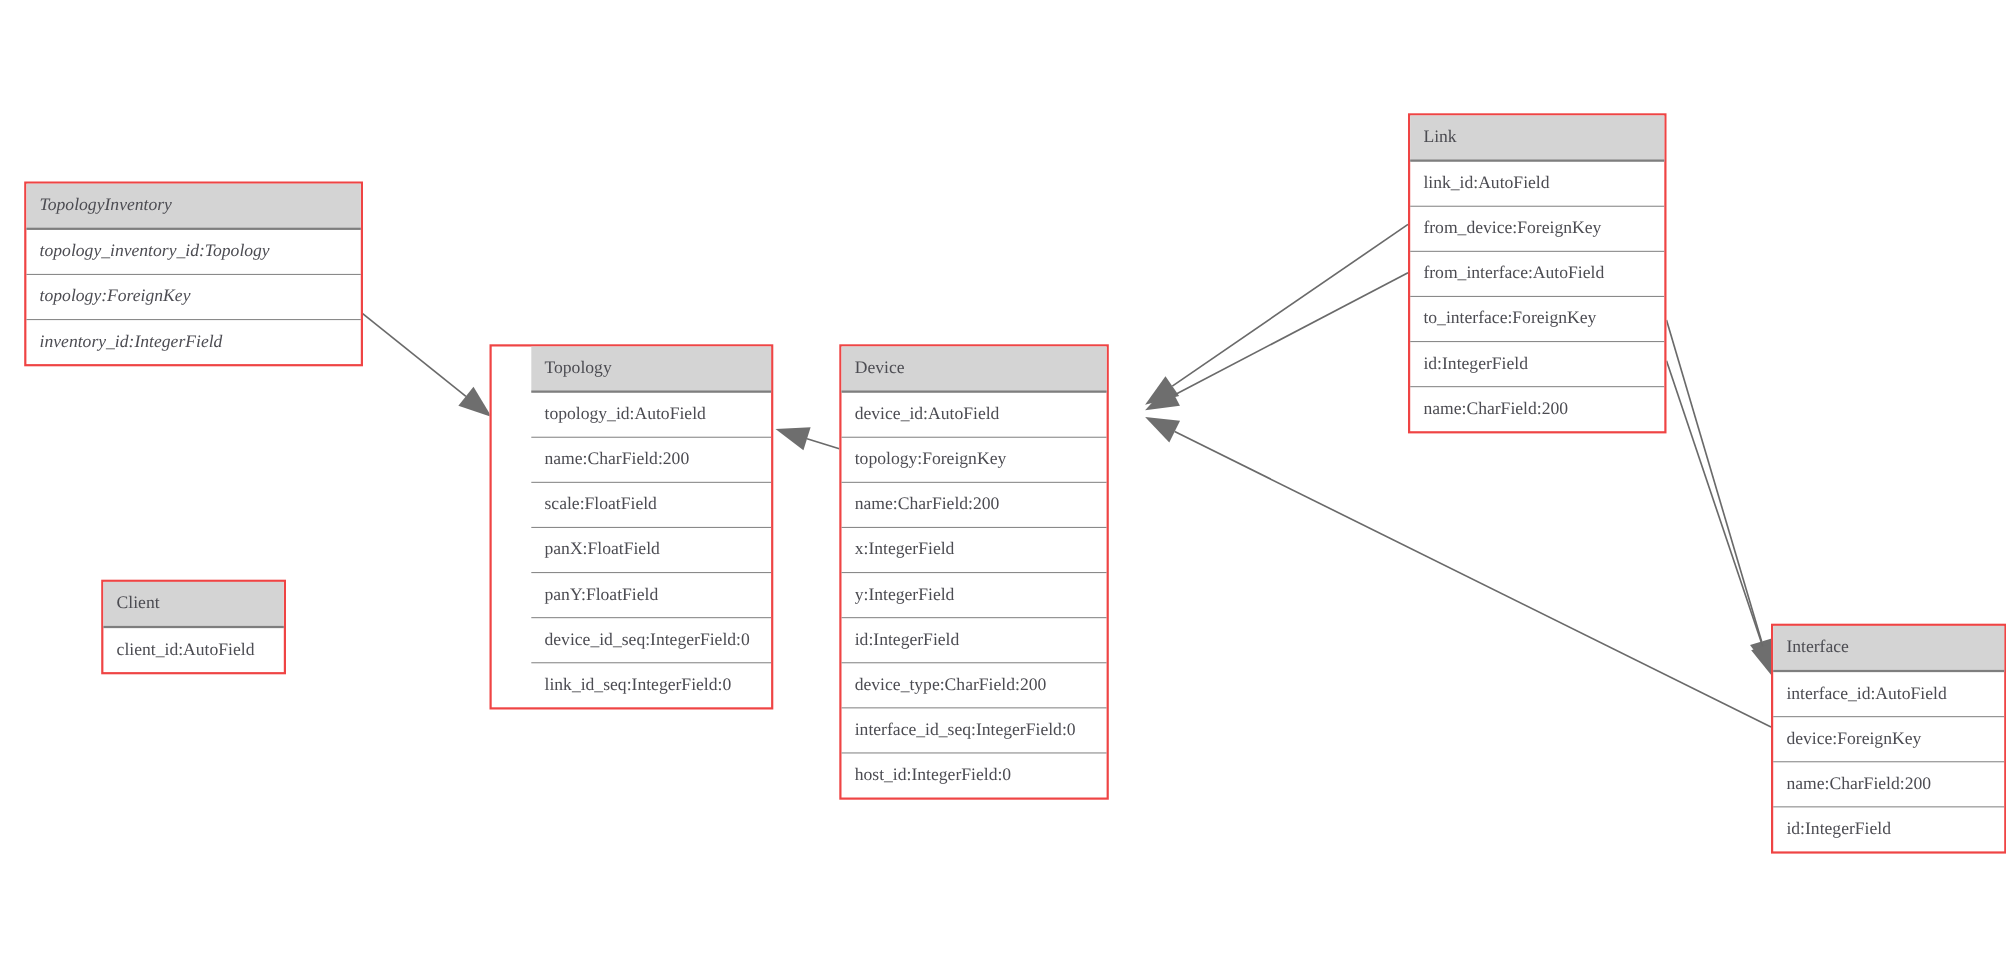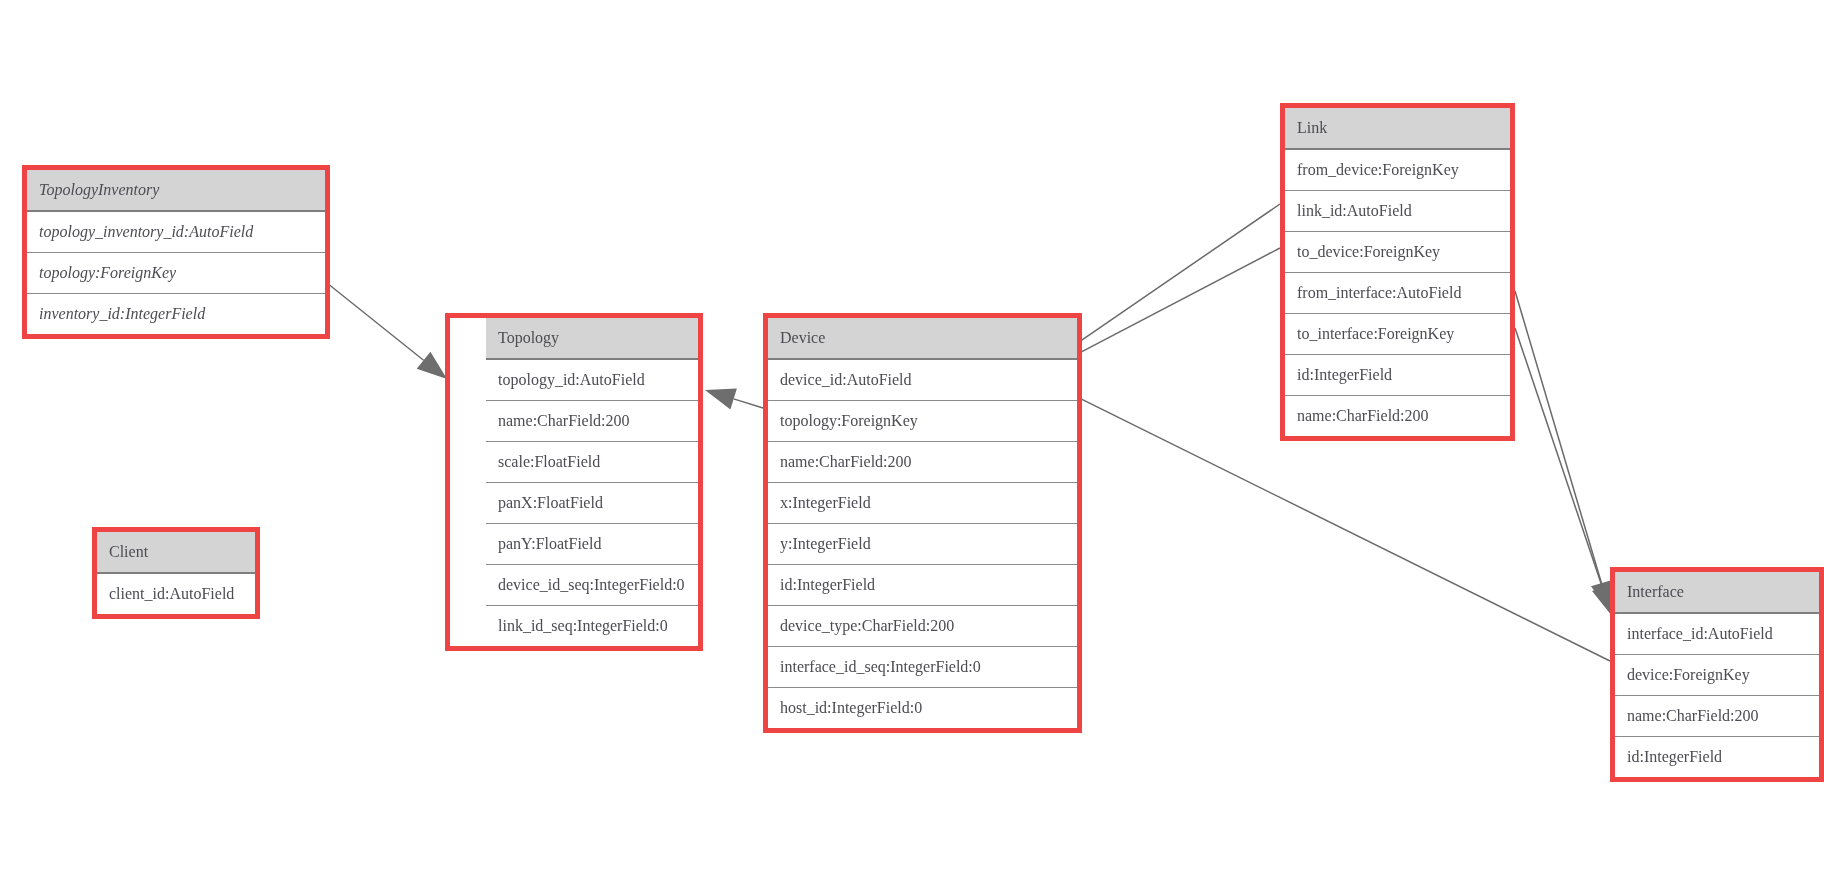--- a/index.html
+++ b/index.html
@@ -13,21 +13,21 @@
   }
   #edges {
     position: absolute;
     left: 0; top: 0;
     width: 1824px; height: 874px;
     pointer-events: none;
   }
   .entity {
     position: absolute;
     box-sizing: border-box;
-    border: 5px solid #ef4444;
+    border: 2px solid #ef4444;
     background: #ffffff;
     color: #4c4c52;
     font-size: 16px;
   }
   .entity-header {
     height: 40px;
     line-height: 40px;
     background: #d4d4d4;
     border-bottom: 2px solid #7e7e7e;
     padding-left: 12px;
@@ -63,21 +63,21 @@
       <polygon points="1610,612 1590.9387310491848,586.3549609868753 1612.0342774103597,580.111730755375" fill="#6e6e6e"></polygon>
       <line x1="1515" y1="328" x2="1602.424367167401" y2="587.5692550949636" stroke="#6a6a6a" stroke-width="1.5"></line>
       <polygon points="1612,616 1591.999760702221,591.0803204669166 1612.848973632581,584.0581897230106" fill="#6e6e6e"></polygon>
       <line x1="1610" y1="661" x2="1067.8798899703556" y2="392.32184353539594" stroke="#6a6a6a" stroke-width="1.5"></line>
       <polygon points="1041,379 1072.764565933334,382.46588387959883 1062.9952140073772,402.17780319119305" fill="#6e6e6e"></polygon>
     </svg>
 
   <div class="entity" style="left: 22px; top: 165px; width: 308px; font-style: italic;">
     <div class="entity-header">TopologyInventory</div>
     <div class="entity-rows">
-        <div class="field-row">topology_inventory_id:AutoField</div>
+        <div class="field-row">topology_inventory_id:Topology</div>
         <div class="field-row">topology:ForeignKey</div>
         <div class="field-row">inventory_id:IntegerField</div>
       </div>
   </div>
 
   <div class="entity" style="left: 445px; top: 313px; width: 258px; padding-left: 36px;">
     <div class="entity-header">Topology</div>
     <div class="entity-rows">
         <div class="field-row">topology_id:AutoField</div>
         <div class="field-row">name:CharField:200</div>
@@ -89,41 +89,40 @@
       </div>
   </div>
 
   <div class="entity" style="left: 80px; top: 527px; width: 168px; margin-left: 12px;">
     <div class="entity-header">Client</div>
     <div class="entity-rows">
         <div class="field-row">client_id:AutoField</div>
       </div>
   </div>
 
-  <div class="entity" style="left: 763px; top: 313px; width: 319px;">
+  <div class="entity" style="left: 763px; top: 313px; width: 245px;">
     <div class="entity-header">Device</div>
     <div class="entity-rows">
         <div class="field-row">device_id:AutoField</div>
         <div class="field-row">topology:ForeignKey</div>
         <div class="field-row">name:CharField:200</div>
         <div class="field-row">x:IntegerField</div>
         <div class="field-row">y:IntegerField</div>
         <div class="field-row">id:IntegerField</div>
         <div class="field-row">device_type:CharField:200</div>
         <div class="field-row">interface_id_seq:IntegerField:0</div>
         <div class="field-row">host_id:IntegerField:0</div>
       </div>
   </div>
 
   <div class="entity" style="left: 1280px; top: 103px; width: 235px;">
     <div class="entity-header">Link</div>
     <div class="entity-rows">
+        <div class="field-row">link_id:AutoField</div>
         <div class="field-row">from_device:ForeignKey</div>
-        <div class="field-row">link_id:AutoField</div>
-        <div class="field-row">to_device:ForeignKey</div>
         <div class="field-row">from_interface:AutoField</div>
         <div class="field-row">to_interface:ForeignKey</div>
         <div class="field-row">id:IntegerField</div>
         <div class="field-row">name:CharField:200</div>
       </div>
   </div>
 
   <div class="entity" style="left: 1610px; top: 567px; width: 214px;">
     <div class="entity-header">Interface</div>
     <div class="entity-rows">

